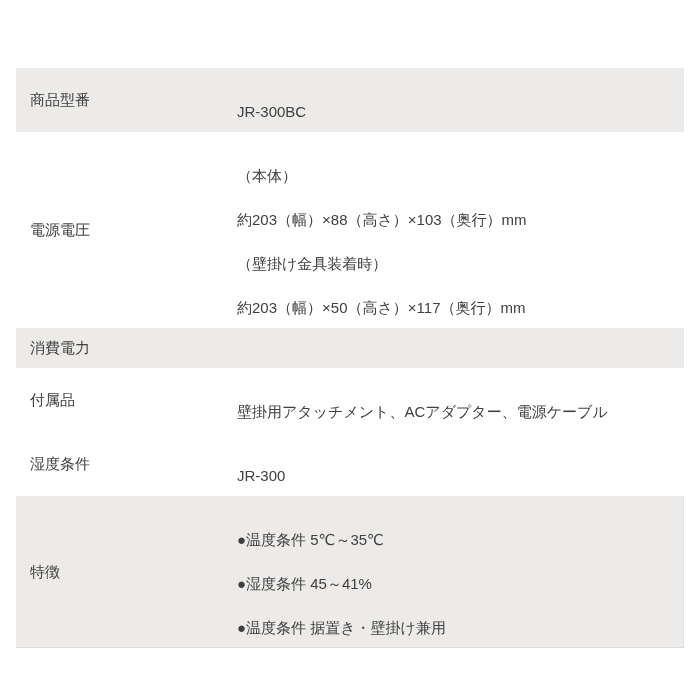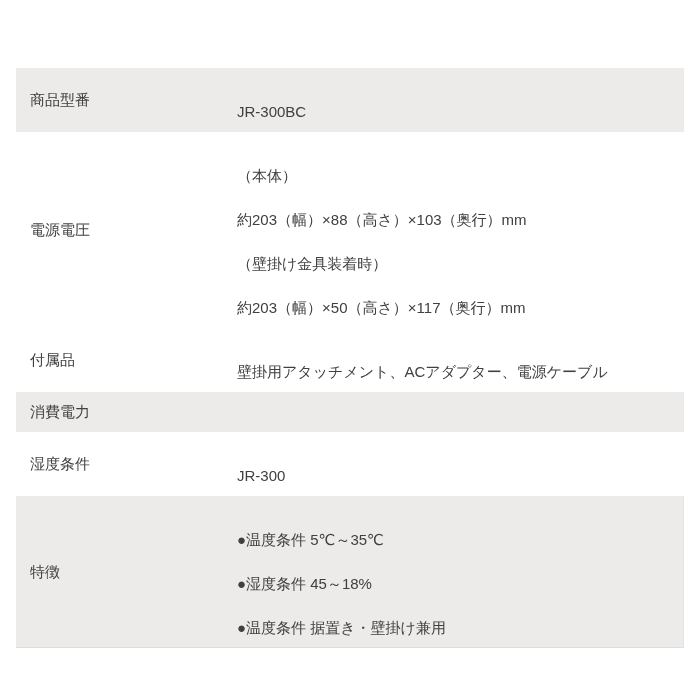--- a/index.html
+++ b/index.html
@@ -62,39 +62,39 @@
   </tr>
         <tr class="spec-row">
     <td class="label-cell">電源電圧</td>
     <td class="value-cell">
             <div class="value-line">（本体）</div>
             <div class="value-line">約203（幅）×88（高さ）×103（奥行）mm</div>
             <div class="value-line">（壁掛け金具装着時）</div>
             <div class="value-line">約203（幅）×50（高さ）×117（奥行）mm</div>
           </td>
   </tr>
+        <tr class="spec-row shaded">
+    <td class="label-cell">消費電力</td>
+    <td class="value-cell"></td>
+  </tr>
         <tr class="spec-row">
     <td class="label-cell">付属品</td>
     <td class="value-cell">
             <div class="value-line">壁掛用アタッチメント、ACアダプター、電源ケーブル</div>
           </td>
-  </tr>
-        <tr class="spec-row shaded">
-    <td class="label-cell">消費電力</td>
-    <td class="value-cell"></td>
   </tr>
         <tr class="spec-row">
     <td class="label-cell">湿度条件</td>
     <td class="value-cell">
             <div class="value-line">JR-300</div>
           </td>
   </tr>
         <tr class="spec-row shaded">
     <td class="label-cell">特徴</td>
     <td class="value-cell">
             <div class="value-line">●温度条件 5℃～35℃</div>
-            <div class="value-line">●湿度条件 45～18%</div>
+            <div class="value-line">●湿度条件 45～41%</div>
             <div class="value-line">●温度条件 据置き・壁掛け兼用</div>
           </td>
   </tr>
       </tbody>
   </table>
 </div>
 
 </body></html>

